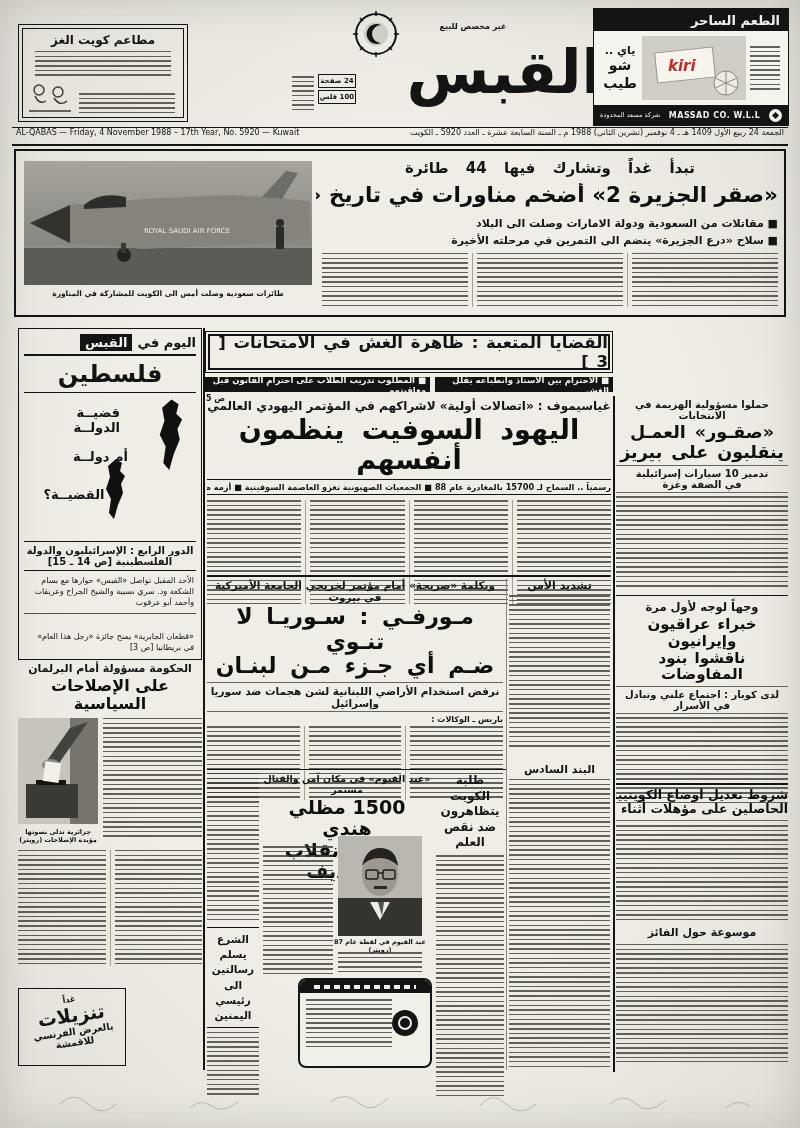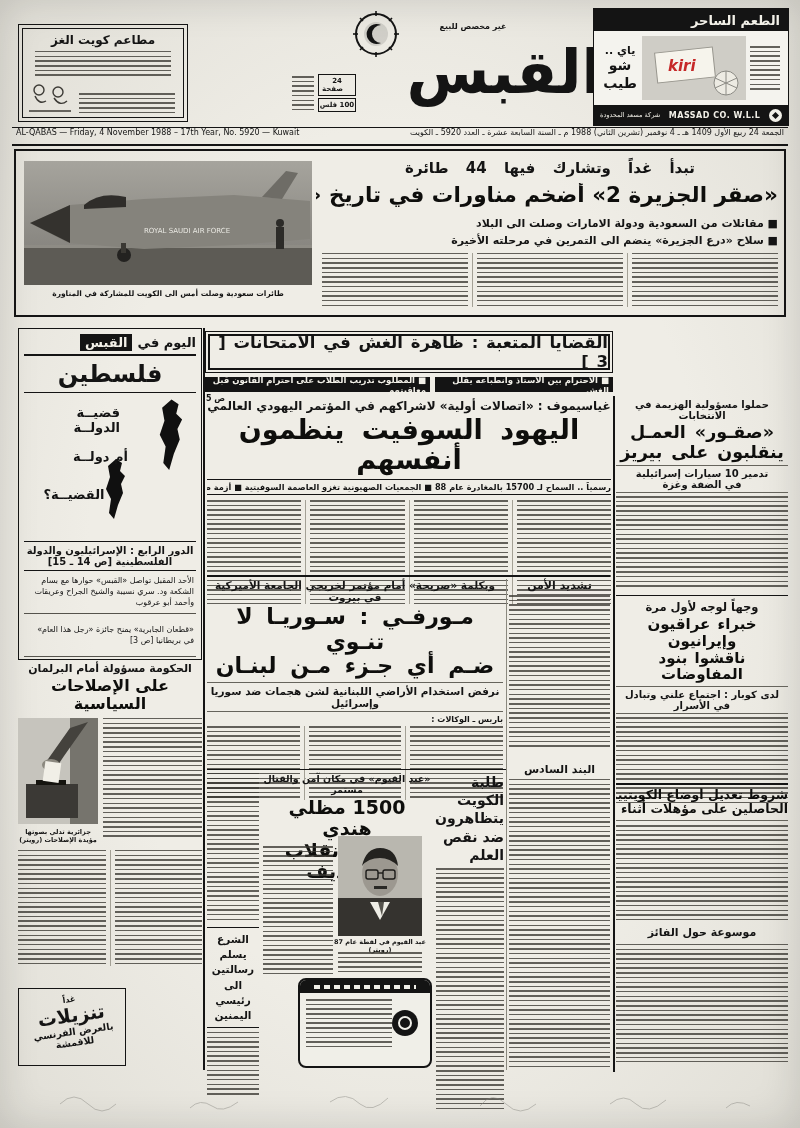--- a/index.html
+++ b/index.html
@@ -60,21 +60,21 @@
         <line x1="37" y1="37" x2="40" y2="40"></line>
       <line x1="8" y1="40" x2="11" y2="37"></line>
         <line x1="37" y1="11" x2="40" y2="8"></line>
     </g>
     <circle cx="24" cy="24" r="12" fill="#141414" opacity=".12"></circle>
     <path d="M29 15 a10 10 0 1 0 0 18 a8 8 0 1 1 0 -18z" fill="#141414"></path>
   </svg>
   <div class="rtl abs" style="left:408px;top:22px;width:130px;font-size:8px;font-weight:700;text-align:center">غير مخصص للبيع</div>
   <div class="rtl abs" style="left:416px;top:28px;width:186px;height:88px;font-size:60px;font-weight:900;text-align:center;line-height:88px">القبس</div>
   <div class="abs" style="left:318px;top:74px;width:38px">
-    <div class="rtl" style="border:1px solid #141414;font-size:7px;font-weight:700;text-align:center;padding:2px 12px;margin-bottom:2px">24 صفحة</div>
+    <div class="rtl" style="border:1px solid #141414;font-size:7px;font-weight:700;text-align:center;padding:2px 0;margin-bottom:2px">24 صفحة</div>
     <div class="rtl" style="border:1px solid #141414;font-size:7px;font-weight:700;text-align:center;padding:2px 0">100 فلس</div>
   </div>
   <div class="greek abs" style="left:292px;top:76px;width:22px;height:34px"></div>
 
   <div class="abs bx" style="left:593px;top:8px;width:196px;height:118px;background:#f4f3ee;display:flex;flex-direction:column">
     <div class="inv rtl" style="height:22px;display:flex;align-items:center;padding:0 8px;font-size:13px;font-weight:900">الطعم الساحر</div>
     <div style="flex:1;display:flex;align-items:center;padding:2px 4px">
       <div class="rtl" style="width:44px;text-align:center;font-weight:900;line-height:1.25">
         <div style="font-size:11px">ياي ..</div>
         <div style="font-size:14px">شو</div>
@@ -161,21 +161,21 @@
       </svg>
       <svg style="position:absolute;right:66px;top:62px;width:34px;height:70px" viewBox="0 0 34 66">
         <path d="M20 2 L26 6 L24 14 L29 19 L25 27 L27 36 L22 48 L18 62 L13 56 L15 42 L10 32 L14 20 L12 9 Z" fill="#101010"></path>
       </svg>
       <div style="position:absolute;left:4px;top:12px;width:92px;font-size:13px;font-weight:900;">قضيــة الدولــة</div>
       <div style="position:absolute;left:12px;top:56px;width:92px;font-size:13px;font-weight:900;text-align:right">أم دولــة</div>
       <div style="position:absolute;left:4px;top:94px;width:92px;font-size:13px;font-weight:900;text-align:center">القضيــة؟</div>
     </div>
     <div style="border-top:1px solid #141414;border-bottom:1px solid #141414;padding:3px 2px;font-size:10px;font-weight:900;text-align:center">الدور الرابع : الإسرائيليون والدولة الفلسطينية [ص 14 ـ 15]</div>
     <div style="font-size:8px;line-height:1.4;text-align:right;padding:4px 2px">الأحد المقبل تواصل «القبس» حوارها مع بسام الشكعة ود. سري نسيبة والشيخ الجراح وعريقات وأحمد أبو عرقوب</div>
-    <div style="font-size:8px;line-height:1.4;text-align:right;padding:10px 2px;border-top:1px solid #55534c">«قطعان الجابرية» يمنح جائزة «رجل هذا العام» في بريطانيا [ص 3]</div>
+    <div style="font-size:8px;line-height:1.4;text-align:right;padding:17px 2px;border-top:1px solid #55534c">«قطعان الجابرية» يمنح جائزة «رجل هذا العام» في بريطانيا [ص 3]</div>
     <div style="font-size:8px;line-height:1.4;text-align:right;padding:4px 2px;border-top:1px solid #55534c">«القبس الصحي» [ص 21]</div>
   </div>
 
   <div class="abs rtl" style="left:207px;top:399px;width:404px;height:176px">
     <div class="kick" style="font-size:12px;font-weight:900">غياسيموف : «اتصالات أولية» لاشراكهم في المؤتمر اليهودي العالمي</div>
     <div class="head" style="font-size:27px;word-spacing:8px;margin-top:2px">اليهود السوفيت ينظمون أنفسهم</div>
     <div style="border-top:1px solid #141414;border-bottom:1px solid #141414;margin-top:4px;padding:2px 0">
       <div class="nw" style="font-size:8.2px;font-weight:700;text-align:center">رسمياً .. السماح لـ 15700 بالمغادرة عام 88 ■ الجمعيات الصهيونية تغزو العاصمة السوفيتية ■ أزمة طائرات بين موسكو وتل أبيب</div>
     </div>
     <div class="cols" style="height:104px;margin-top:5px">
@@ -288,21 +288,21 @@
     <div style="border-top:1.5px solid #141414;border-bottom:1.5px solid #141414;margin-top:4px;padding:4px 0;text-align:center;font-weight:900;font-size:10.5px;line-height:1.45">
       <div>الشرع يسلم</div>
       <div>رسالتين الى</div>
       <div>رئيسي اليمنين</div>
     </div>
     <div class="greek" style="height:66px;margin-top:4px"></div>
   </div>
   <div class="greek abs" style="left:263px;top:846px;width:70px;height:128px"></div>
   <div class="greek abs" style="left:338px;top:952px;width:84px;height:20px"></div>
   <div class="abs rtl" style="left:436px;top:773px;width:68px;height:297px">
-    <div style="font-size:14px;font-weight:900;text-align:right;line-height:1.3">طلبة الكويت يتظاهرون ضد نقص العلم</div>
+    <div style="font-size:12px;font-weight:900;text-align:center;line-height:1.3">طلبة الكويت يتظاهرون ضد نقص العلم</div>
     <div class="greek" style="height:244px;margin-top:4px"></div>
   </div>
 
   <div class="abs" style="left:298px;top:978px;width:134px;height:90px;border:2px solid #141414;border-radius:8px;background:#f0efe8;overflow:hidden">
     <div class="inv" style="height:13px;display:flex;align-items:center">
       <div class="greekw" style="flex:1;margin:0 14px"></div>
     </div>
     <div style="display:flex;align-items:center;padding:6px">
       <div class="greek" style="flex:1;height:48px"></div>
       <div style="width:26px;height:26px;border-radius:50%;background:#141414;margin-left:0;margin-right:6px;position:relative">

